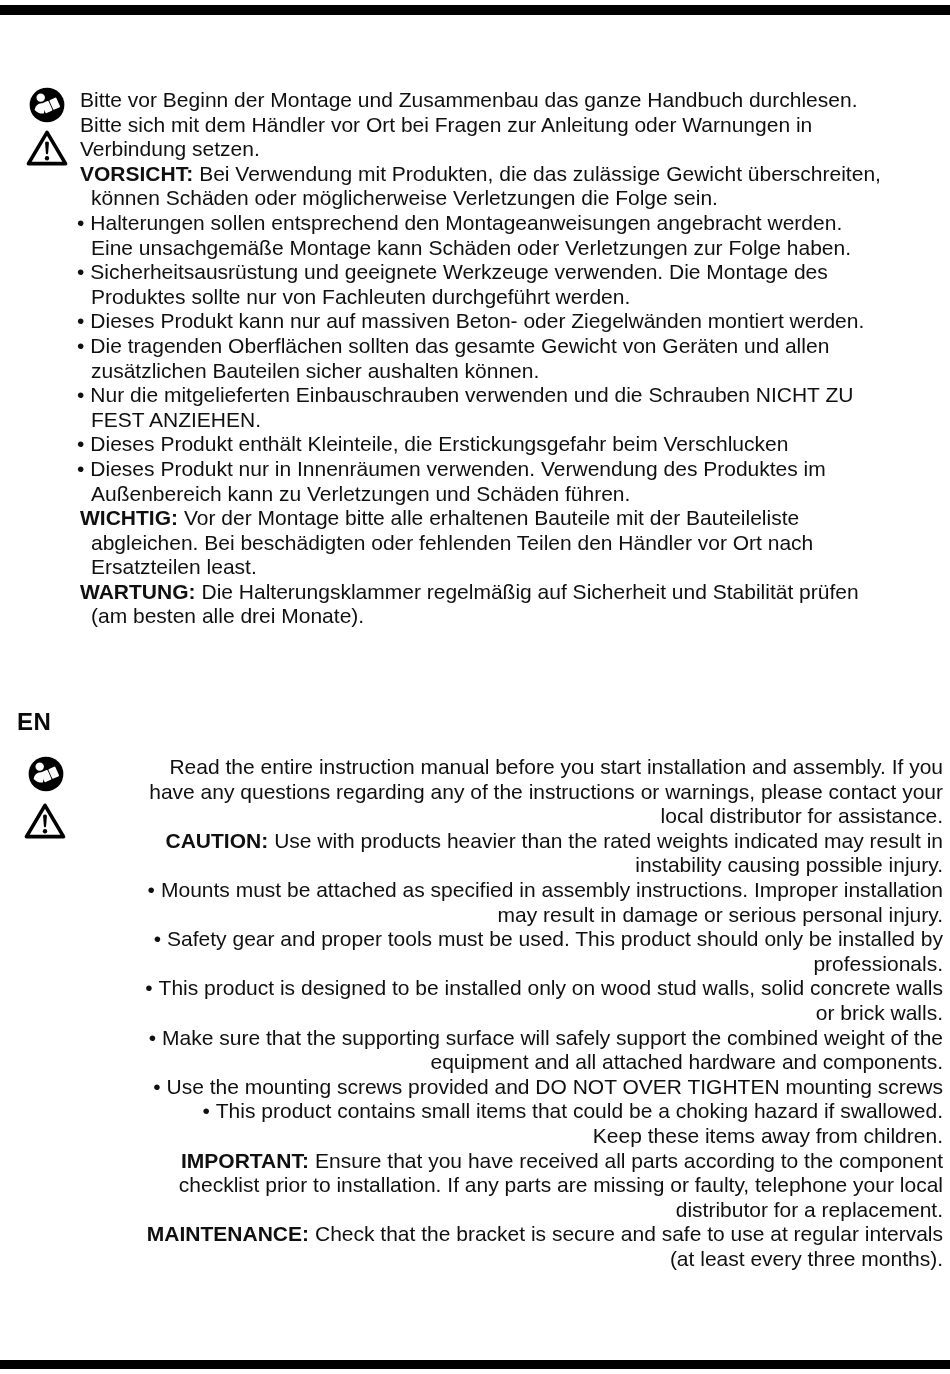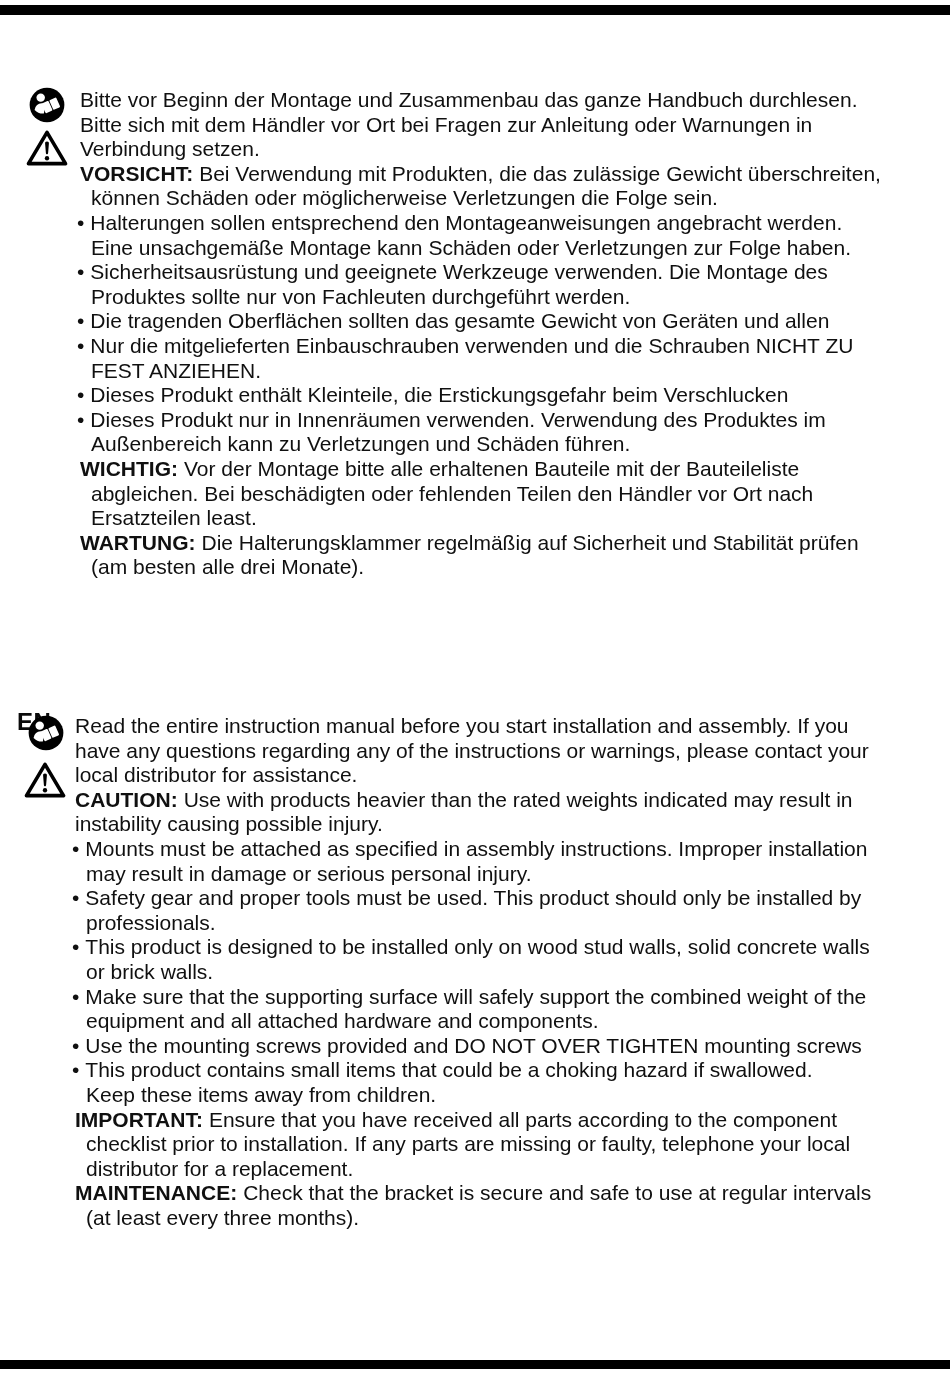--- a/index.html
+++ b/index.html
@@ -65,21 +65,25 @@
           </div>
           <div class="para">
             <div class="ln blt"><span class="bullet-marker">•</span><span>Halterungen sollen entsprechend den Montageanweisungen angebracht werden.</span></div>
             <div class="ln ind"><span>Eine unsachgemäße Montage kann Schäden oder Verletzungen zur Folge haben.</span></div>
           </div>
           <div class="para">
             <div class="ln blt"><span class="bullet-marker">•</span><span>Sicherheitsausrüstung und geeignete Werkzeuge verwenden. Die Montage des</span></div>
             <div class="ln ind"><span>Produktes sollte nur von Fachleuten durchgeführt werden.</span></div>
           </div>
           <div class="para">
+            <div class="ln blt"><span class="bullet-marker">•</span><span>Dieses Produkt kann nur auf massiven Beton- oder Ziegelwänden montiert werden.</span></div>
+          </div>
+          <div class="para">
             <div class="ln blt"><span class="bullet-marker">•</span><span>Die tragenden Oberflächen sollten das gesamte Gewicht von Geräten und allen</span></div>
+            <div class="ln ind"><span>zusätzlichen Bauteilen sicher aushalten können.</span></div>
           </div>
           <div class="para">
             <div class="ln blt"><span class="bullet-marker">•</span><span>Nur die mitgelieferten Einbauschrauben verwenden und die Schrauben NICHT ZU</span></div>
             <div class="ln ind"><span>FEST ANZIEHEN.</span></div>
           </div>
           <div class="para">
             <div class="ln blt"><span class="bullet-marker">•</span><span>Dieses Produkt enthält Kleinteile, die Erstickungsgefahr beim Verschlucken</span></div>
           </div>
           <div class="para">
             <div class="ln blt"><span class="bullet-marker">•</span><span>Dieses Produkt nur in Innenräumen verwenden. Verwendung des Produktes im</span></div>
@@ -90,21 +94,21 @@
             <div class="ln ind"><span>abgleichen. Bei beschädigten oder fehlenden Teilen den Händler vor Ort nach</span></div>
             <div class="ln ind"><span>Ersatzteilen least.</span></div>
           </div>
           <div class="para">
             <div class="ln"><span class="lbl">WARTUNG:</span><span>Die Halterungsklammer regelmäßig auf Sicherheit und Stabilität prüfen</span></div>
             <div class="ln ind"><span>(am besten alle drei Monate).</span></div>
           </div>
         </div>
       </div>
       <div class="lang" style="left: 17px; top: 709px;">EN</div>
-      <div class="sec" style="top: 712px; left: 25px; width: 918px;">
+      <div class="sec" style="top: 753px; left: 25px; width: 918px; text-align: right;">
         <div class="icons">
           <svg viewBox="0 0 40 40" width="36" height="36" style="left: 3px; top: 3px;">
             <circle cx="20" cy="20" r="19.3" fill="#000"></circle>
             <circle cx="13" cy="11.8" r="4.7" fill="#fff"></circle>
             <path d="M6.2 25.5 Q7.8 17.8 14.8 18.2 L18.5 18.6 L16.5 29.5 Q10.5 30 6.2 25.5 Z" fill="#fff"></path>
             <g transform="rotate(-24 24 20)">
               <rect x="15.3" y="14.6" width="8.4" height="11.8" rx="1.2" fill="#fff"></rect>
               <rect x="24.6" y="14.6" width="8.4" height="11.8" rx="1.2" fill="#fff"></rect>
             </g>
           </svg>

